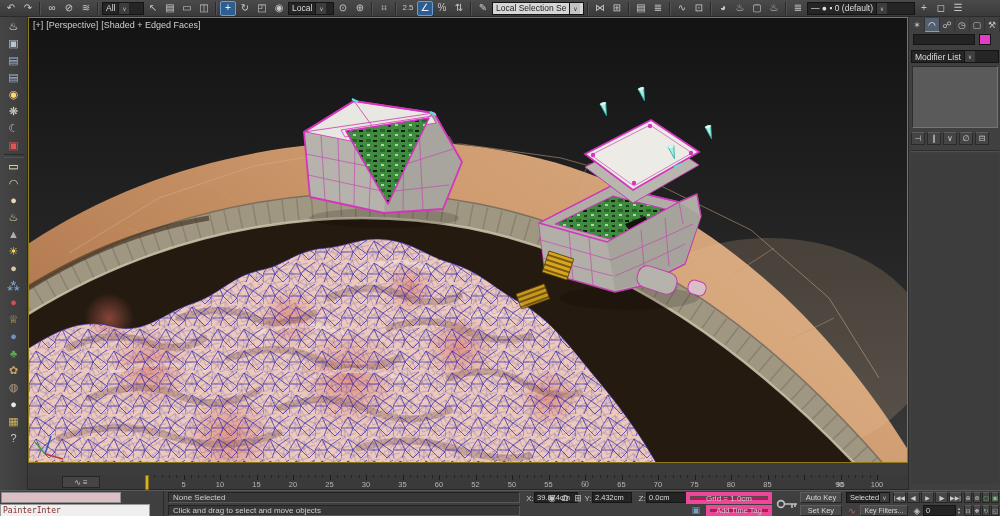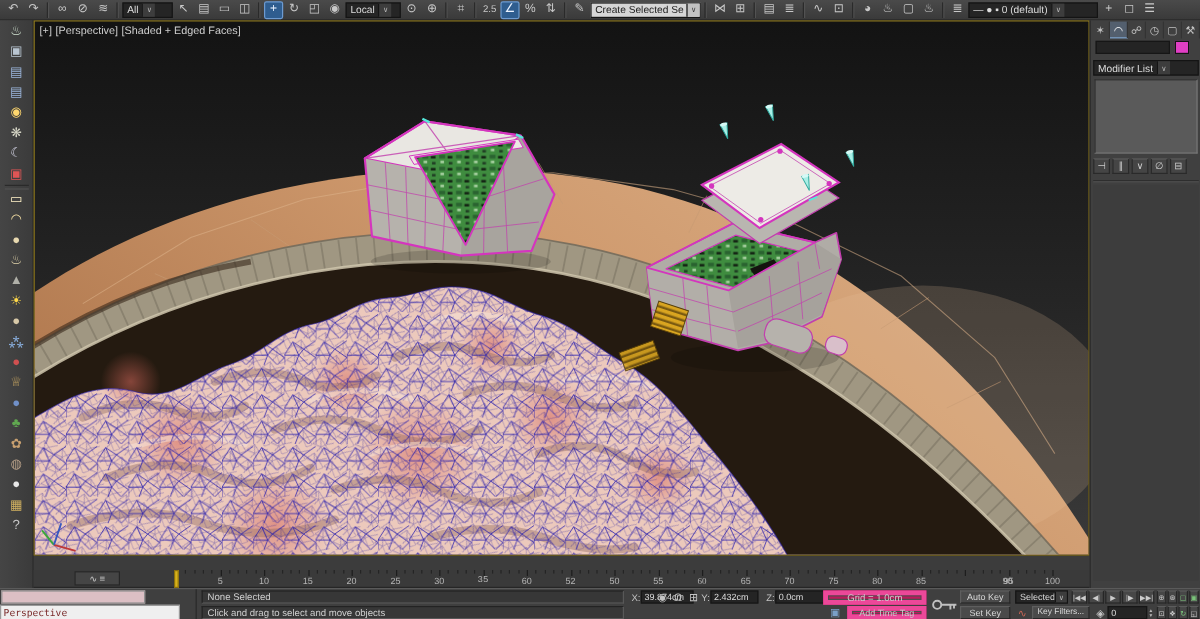--- a/index.html
+++ b/index.html
@@ -97,21 +97,21 @@
       <i class="sep"></i>
       <span class="tbi">⌗</span>
       <i class="sep"></i>
       <span class="tbi sm">2.5</span>
       <span class="tbi act">∠</span>
       <span class="tbi">%</span>
       <span class="tbi">⇅</span>
       <i class="sep"></i>
       <span class="tbi">✎</span>
       <div class="dd light" style="width: 92px;">
-        <span class="lbl">Create Selected Se</span>
+        <span class="lbl">Local Selection Se</span>
         <span class="arr">∨</span>
       </div>
       <i class="sep"></i>
       <span class="tbi">⋈</span>
       <span class="tbi">⊞</span>
       <i class="sep"></i>
       <span class="tbi">▤</span>
       <span class="tbi">≣</span>
       <i class="sep"></i>
       <span class="tbi">∿</span>
@@ -446,42 +446,42 @@
         <div class="tick" style="left: 750.1px;"></div>
         <div class="tick" style="left: 757.4px;"></div>
         <div class="tick" style="left: 764.7px;"></div>
         <div class="tick m" style="left: 772px;"></div>
         <span class="rlab" style="left: 78.5px;">5</span>
         <span class="rlab" style="left: 115px;">10</span>
         <span class="rlab" style="left: 151.5px;">15</span>
         <span class="rlab" style="left: 188px;">20</span>
         <span class="rlab" style="left: 224.5px;">25</span>
         <span class="rlab" style="left: 261px;">30</span>
-        <span class="rlab" style="left: 297.5px; font-family: Liberation Mono, monospace;">35</span>
+        <span class="rlab" style="left: 297.5px;">35</span>
         <span class="rlab" style="left: 334px;">60</span>
         <span class="rlab" style="left: 370.5px;">52</span>
         <span class="rlab" style="left: 407px;">50</span>
         <span class="rlab" style="left: 443.5px;">55</span>
         <span class="rlab" style="left: 480px; font-family: Liberation Serif, serif;">60</span>
         <span class="rlab" style="left: 516.5px;">65</span>
         <span class="rlab" style="left: 553px;">70</span>
         <span class="rlab" style="left: 589.5px;">75</span>
         <span class="rlab" style="left: 626px;">80</span>
         <span class="rlab" style="left: 662.5px;">85</span>
         <span class="rlab" style="left: 719px; padding-left: 31px;">90</span>
         <span class="rlab" style="left: 735.5px;">95</span>
         <span class="rlab" style="left: 772px;">100</span>
         <div id="frame-marker" style="left: 40px;"></div>
       </div>
   </div>
 
   <div id="statusbar">
     <div id="listener">
       <div class="pink"></div>
-      <div class="white">Perspective</div>
+      <div class="white">PainterInter</div>
     </div>
     <div class="sunk" style="position:absolute;left:168px;top:1px;width:352px;height:11px">
         <span>None Selected</span>
       </div>
     <div class="sunk" style="position:absolute;left:168px;top:14px;width:352px;height:11px">
         <span>Click and drag to select and move objects</span>
       </div>
 
     <div id="s-icons"></div>
 

